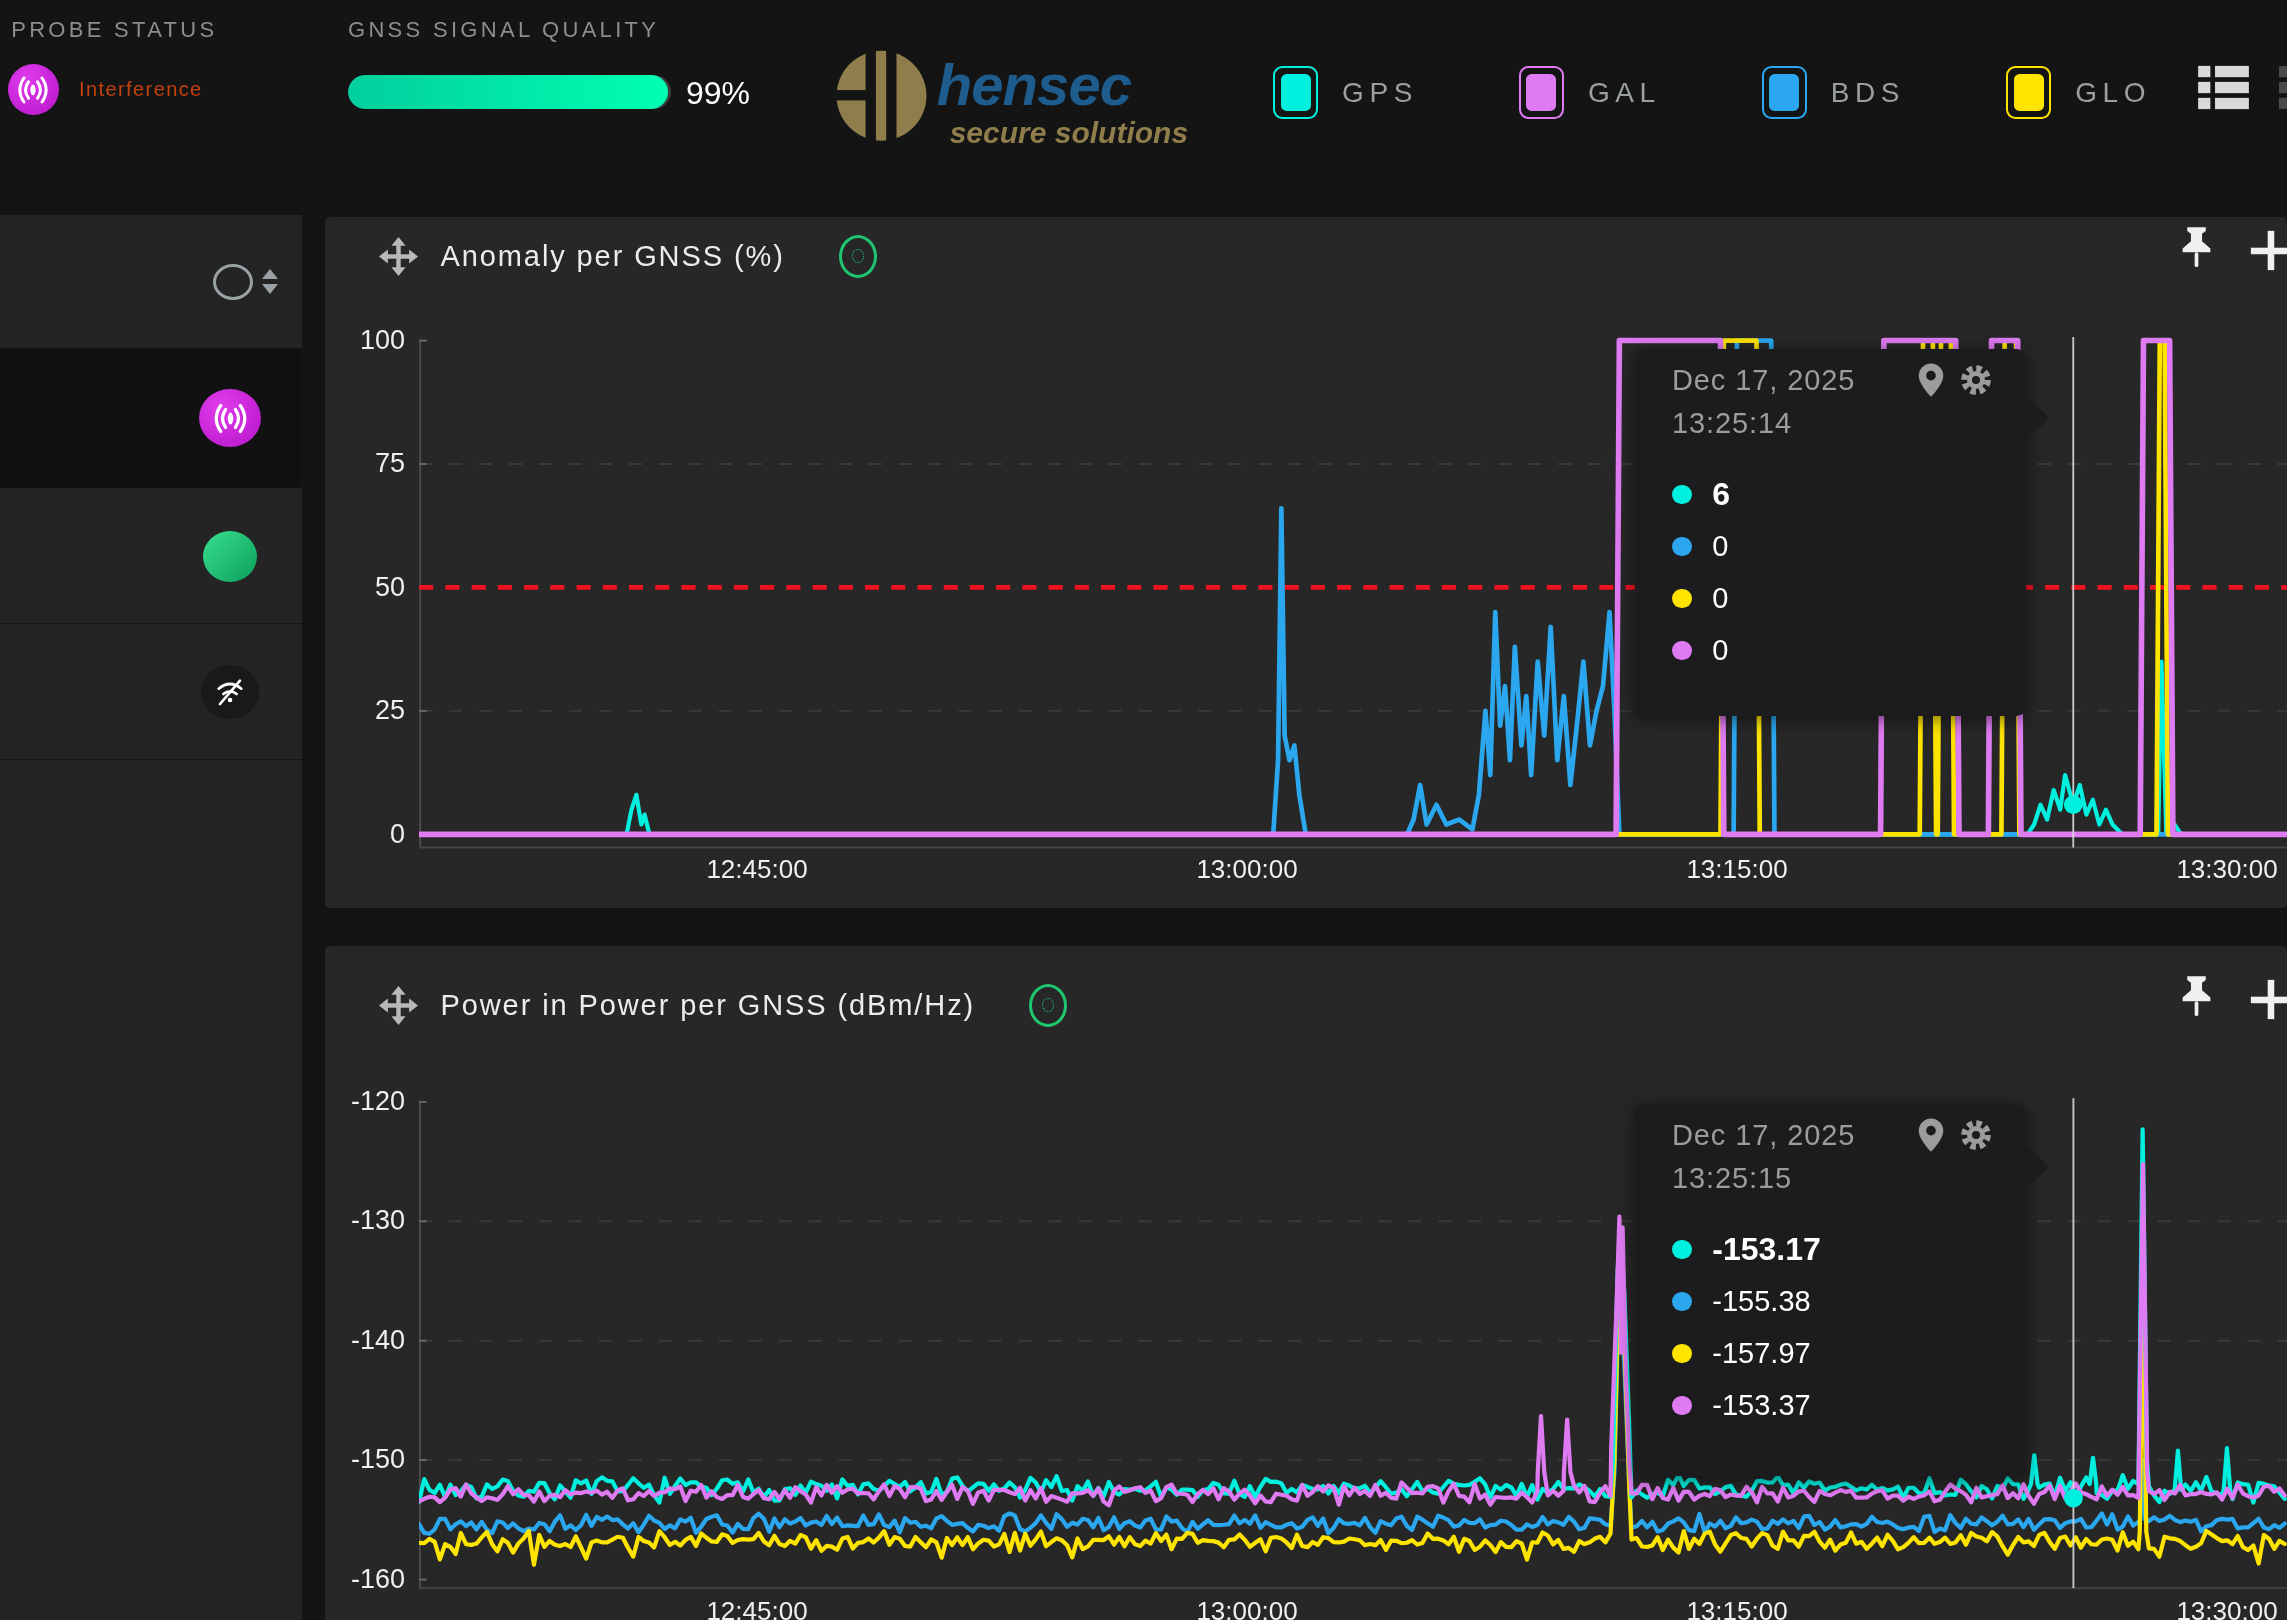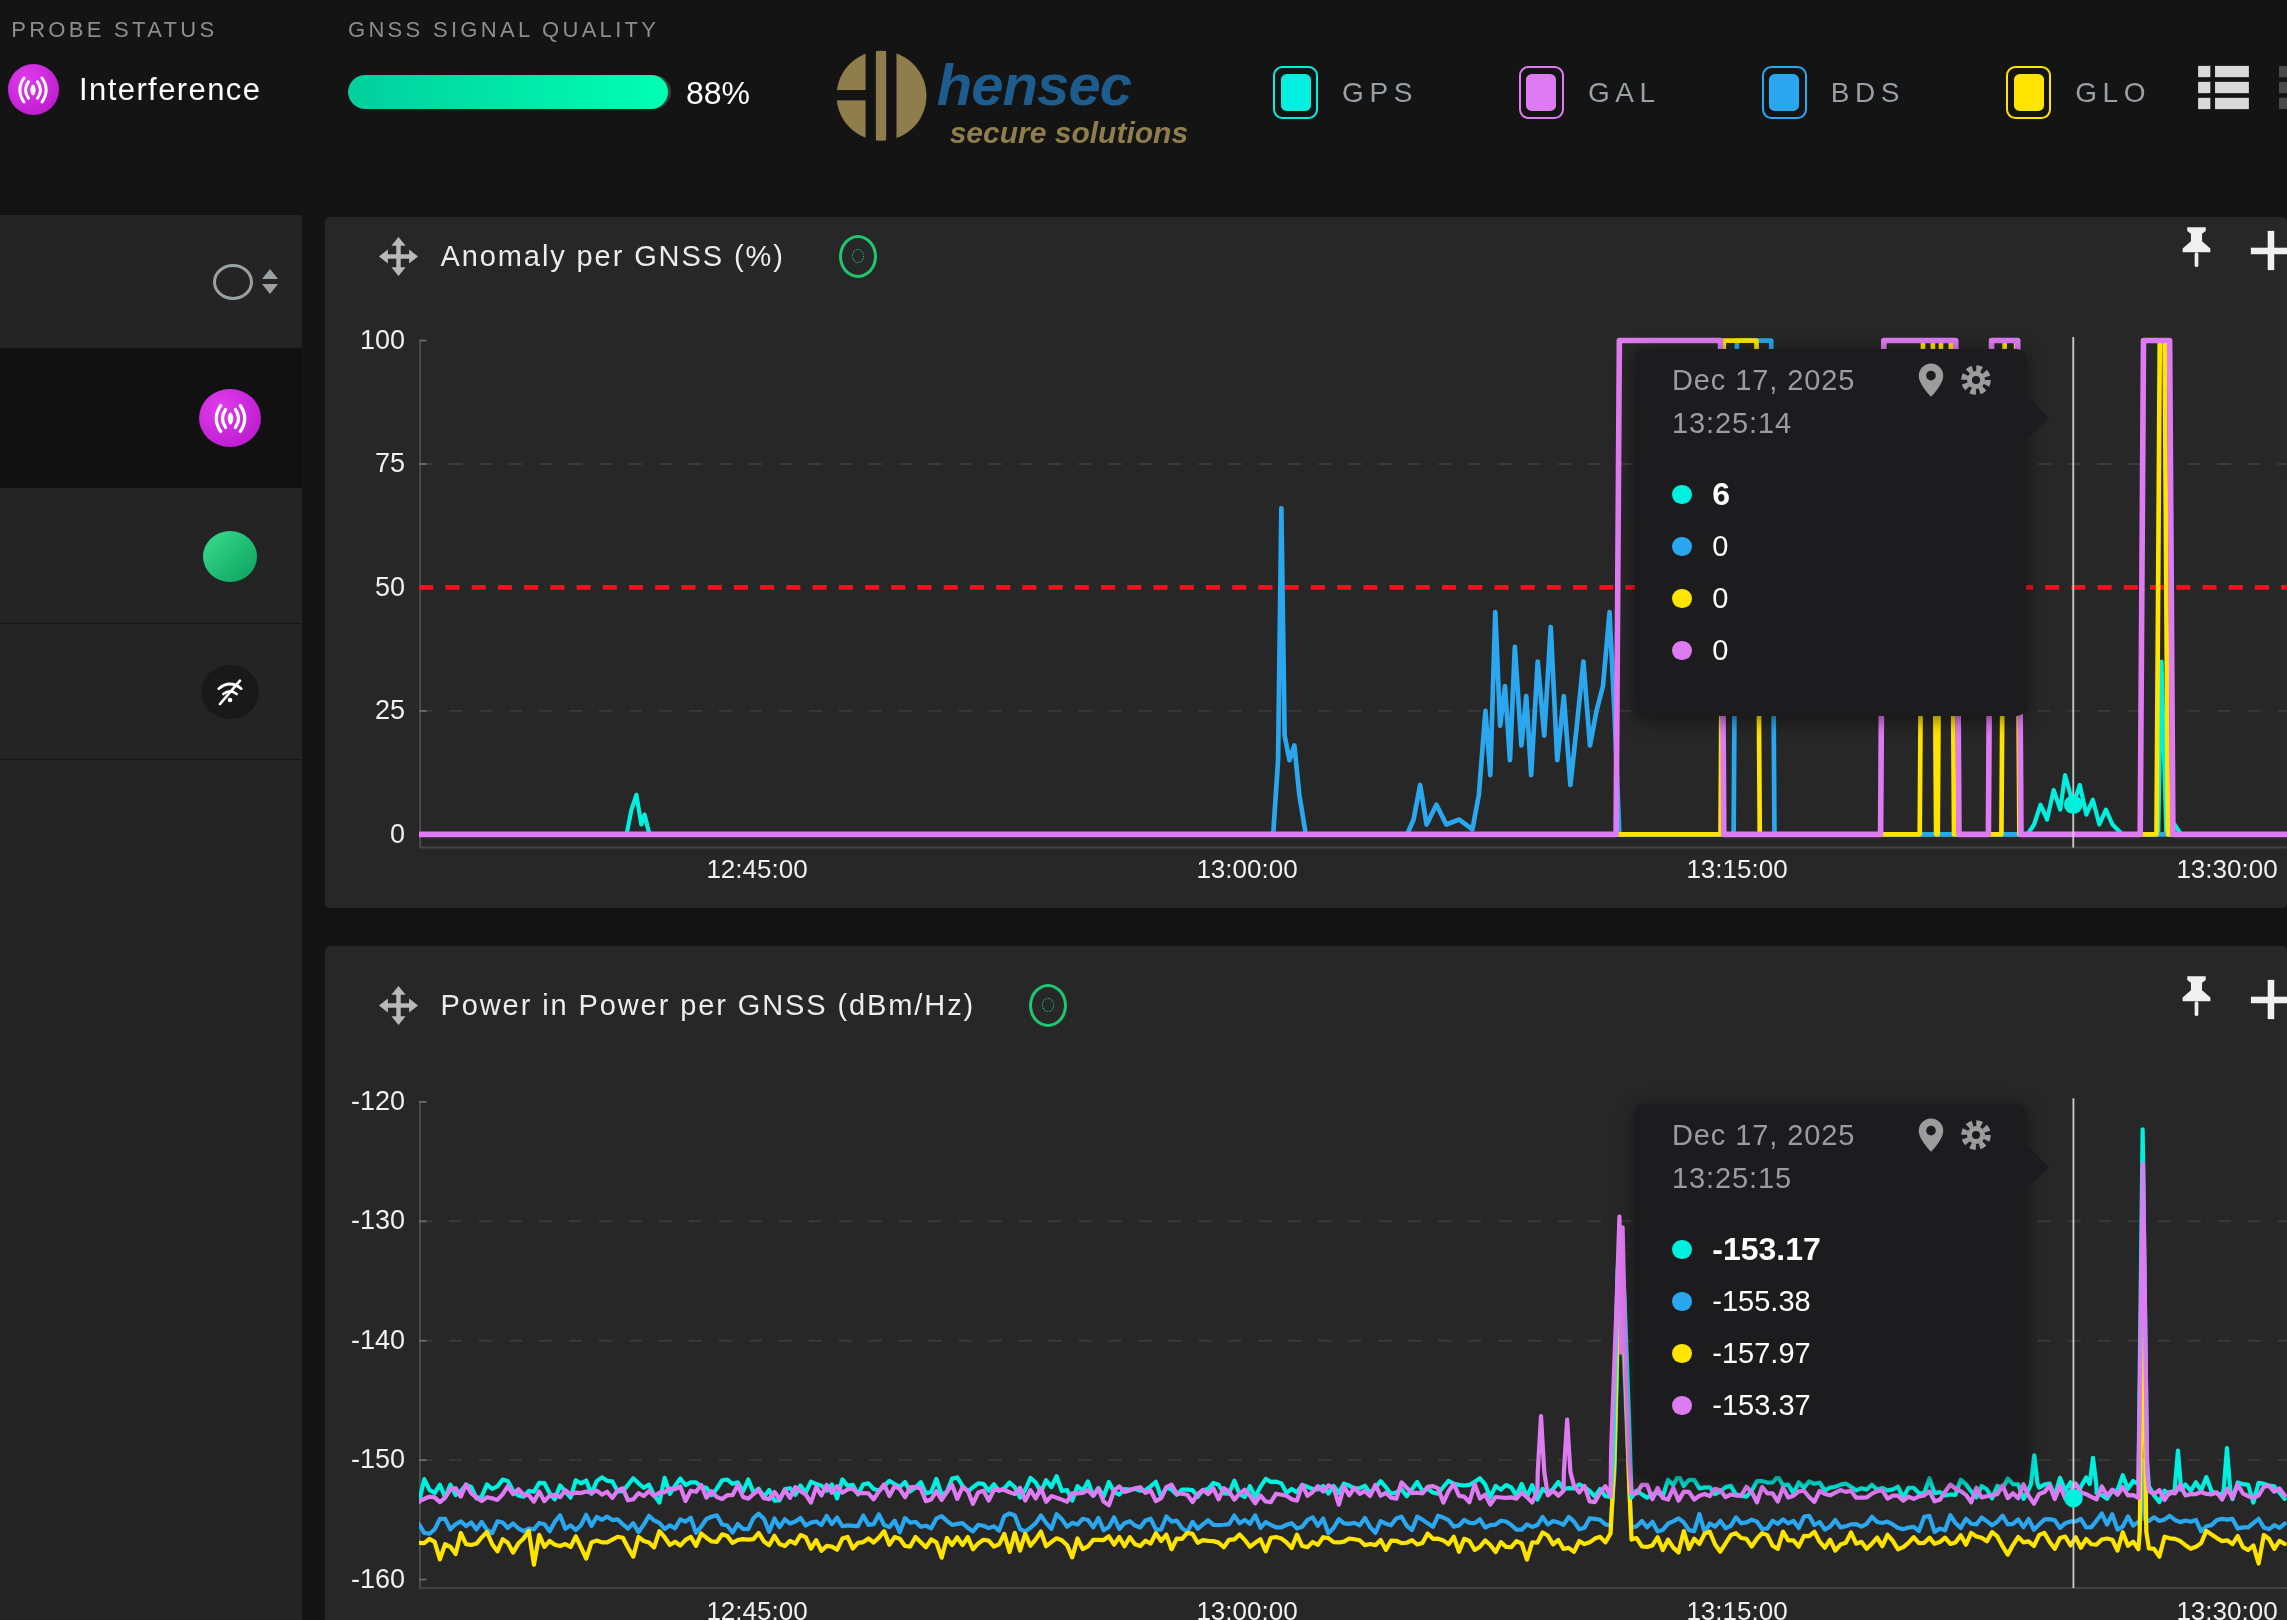--- a/index.html
+++ b/index.html
@@ -9,21 +9,21 @@
     font-family:"Liberation Sans", sans-serif;
     -webkit-font-smoothing:antialiased;
   }
   .abs{position:absolute;}
   
   .kicker{font-size:22px;letter-spacing:3.3px;color:#8d8d8d;font-weight:400;}
   .probe-row{display:flex;align-items:center;gap:20.6px;}
   .probe-icon{width:51px;height:51px;border-radius:50%;
     background:radial-gradient(circle at 35% 30%, #e03cec, #b414c8);
     display:flex;align-items:center;justify-content:center;}
-  .probe-value{font-size:31px;color:#ffffff;letter-spacing:1.4px;}
+  .probe-value{font-size:20px;color:#c2410c;letter-spacing:1.4px;}
   .qbar-track{width:323px;height:34px;border-radius:17px;background:#3c3c3c;overflow:hidden;}
   .qbar-fill{height:100%;border-radius:17px;background:linear-gradient(90deg,#02cf9d,#00ffb2);}
   .qpct{font-size:32px;color:#fff;}
   .logo-name{font-size:58px;font-weight:700;font-style:italic;color:#1d5c8c;line-height:1;letter-spacing:-0.9px;}
   .logo-tag{font-size:30px;font-weight:700;font-style:italic;color:#8f7d4b;line-height:1;}
   .legend{display:flex;align-items:center;}
   .legend-item{display:flex;align-items:center;gap:24px;margin-right:89px;cursor:pointer;padding-left:12px;}
   .chip{width:41px;height:49px;border-radius:9.4px;border:2.8px solid;display:flex;align-items:center;justify-content:center;}
   .chip-inner{width:30px;height:37px;border-radius:5.6px;}
   .legend-label{font-size:28px;color:#9a9fa2;letter-spacing:5.6px;}
@@ -84,21 +84,21 @@
   </div>
   <span class="probe-value">Interference</span>
 </div>
 
 <div class="abs" style="left:348px;top:17px;">
   <span class="kicker">GNSS SIGNAL QUALITY</span>
 </div>
 <div class="abs qbar-track" style="left:348px;top:75px;">
   <div class="qbar-fill" id="qbar-fill" style="width: 99%;"></div>
 </div>
-<div class="abs qpct" style="left:686px;top:75px;">88%</div>
+<div class="abs qpct" style="left:686px;top:75px;">99%</div>
 
 <div class="abs" style="left:830px;top:47px;">
   <div style="display:flex;align-items:flex-start;">
     <svg width="103" height="103" viewBox="0 0 110 110">
       <circle cx="55" cy="52" r="48" fill="#8f7d4b"></circle>
       <rect x="38" y="0" width="11" height="110" fill="#141414"></rect>
       <rect x="60" y="0" width="11" height="110" fill="#141414"></rect>
       <rect x="0" y="46" width="44" height="11" fill="#141414"></rect>
     </svg>
     <div style="margin-left:3.7px;margin-top:9px;">

